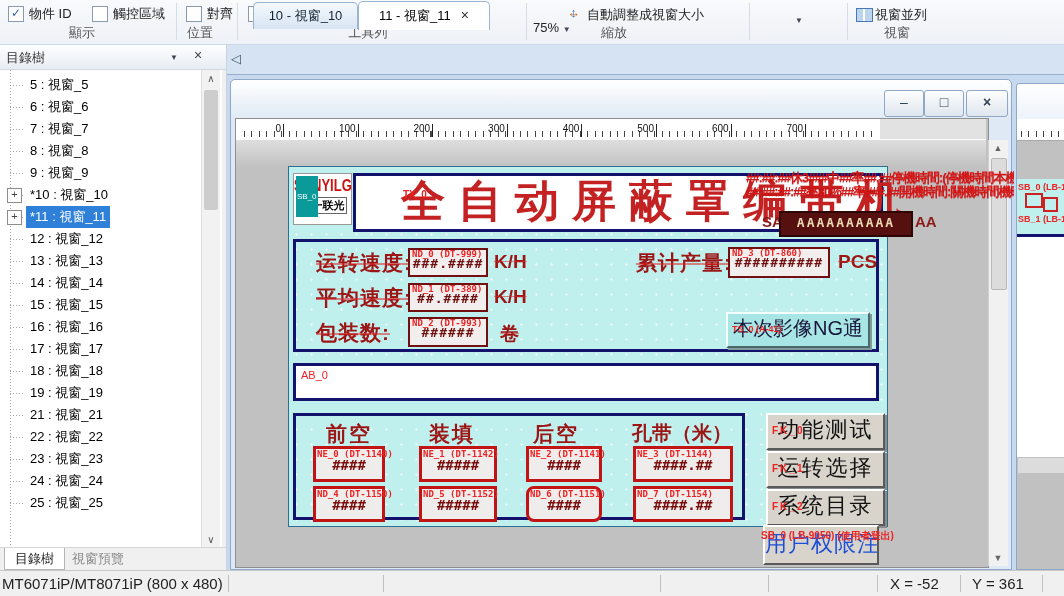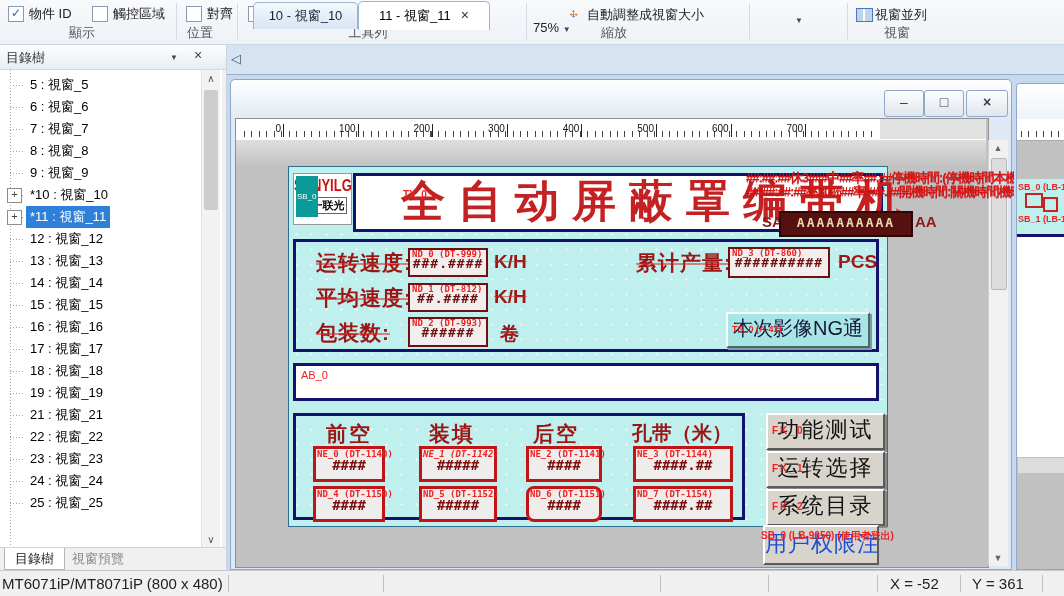--- a/index.html
+++ b/index.html
@@ -370,21 +370,21 @@
 
       <span class="slabel" style="left:340px;top:7px;">累计产量:</span>
       <div class="nbox" style="left:432px;top:5px;width:98px;height:27px;">
         <span class="tag">ND_3 (DT-860)</span>
         <span class="val">##########</span>
       </div>
       <span class="sunit" style="left:542px;top:9px;">PCS</span>
 
       <span class="slabel" style="left:20px;top:42px;">平均速度:</span>
       <div class="nbox" style="left:112px;top:41px;width:76px;height:25px;">
-        <span class="tag">ND_1 (DT-812)</span>
+        <span class="tag">ND_1 (DT-389)</span>
         <span class="val">##.####</span>
       </div>
       <span class="sunit" style="left:198px;top:44px;">K/H</span>
 
       <span class="slabel" style="left:20px;top:77px;">包装数:</span>
       <div class="nbox" style="left:112px;top:75px;width:76px;height:26px;">
         <span class="tag">ND_2 (DT-993)</span>
         <span class="val">######</span>
       </div>
       <span class="sunit" style="left:204px;top:79px;">卷</span>
@@ -402,21 +402,21 @@
     <div class="table">
       <span class="th" style="left:30px;">前空</span>
       <span class="th" style="left:133px;">装填</span>
       <span class="th" style="left:237px;">后空</span>
       <span class="th" style="left:336px;font-size:20px;letter-spacing:0;">孔带（米）</span>
 
       <div class="rbox" style="left:17px;top:30px;width:66px;height:30px;">
         <span class="tag">NE_0 (DT-1140)</span>
         <span class="val">####</span>
       </div>
-      <div class="rbox" style="left:123px;top:30px;width:72px;height:30px;font-style:italic;">
+      <div class="rbox" style="left:123px;top:30px;width:72px;height:30px;">
         <span class="tag">NE_1 (DT-1142)</span>
         <span class="val">#####</span>
       </div>
       <div class="rbox" style="left:230px;top:30px;width:70px;height:30px;">
         <span class="tag">NE_2 (DT-1141)</span>
         <span class="val">####</span>
       </div>
       <div class="rbox" style="left:337px;top:30px;width:94px;height:30px;">
         <span class="tag">NE_3 (DT-1144)</span>
         <span class="val">####.##</span>

